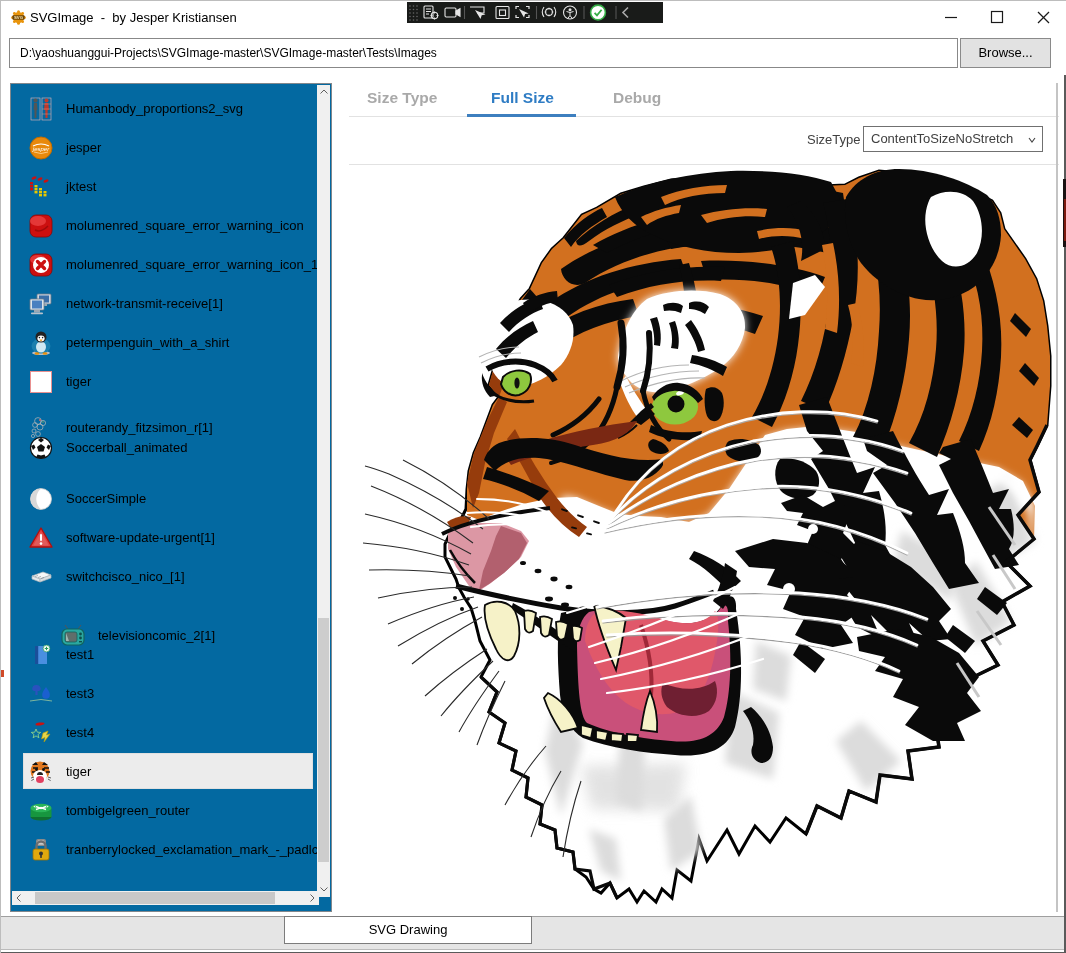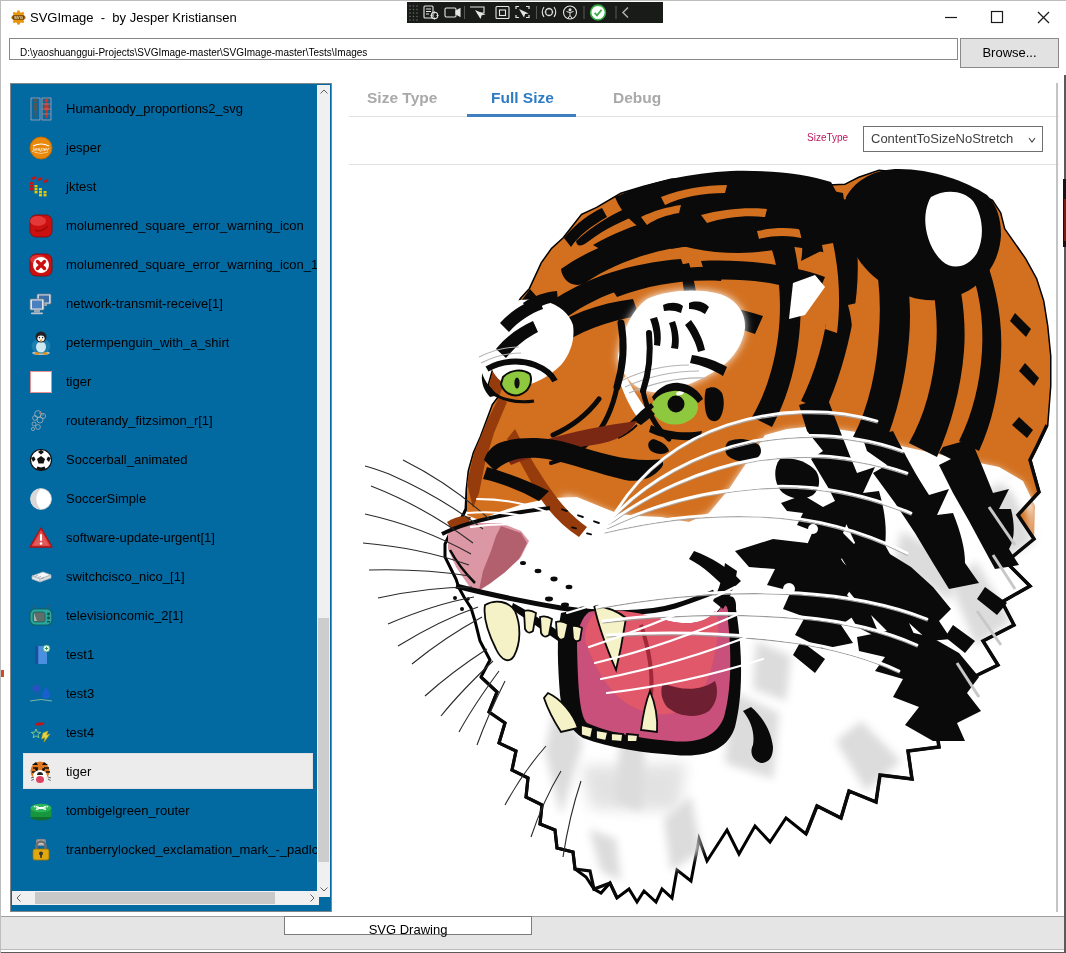--- a/index.html
+++ b/index.html
@@ -8,49 +8,49 @@
   #win { position:relative; width:1066px; height:953px; background:#fff;
     border-left:1px solid #bdbdbd; border-top:1px solid #bdbdbd; }
   .abs { position:absolute; }
   
   #titlebar { position:absolute; left:0; top:0; width:1064px; height:32px; background:#fff; }
   #title-text { position:absolute; left:29px; top:9px; font-size:13px; color:#000; }
   #appicon { position:absolute; left:10px; top:9px; width:15px; height:15px; }
   
   #captoolbar { position:absolute; left:406px; top:1px; width:256px; height:21px; background:#191b19; }
   
-  #addr { position:absolute; left:8px; top:37px; width:949px; height:22px; border:1px solid #888888; background:#fff;
-     font-size:10px; color:#000; line-height:28px; padding-left:10px; }
-  #browse { position:absolute; left:959px; top:37px; width:99px; height:30px; background:#e2e2e2; border:1px solid #8a8a8a;
+  #addr { position:absolute; left:8px; top:37px; width:949px; height:30px; border:1px solid #888888; background:#fff;
+     font-size:12px; color:#000; line-height:28px; padding-left:10px; }
+  #browse { position:absolute; left:959px; top:37px; width:91px; height:30px; background:#e2e2e2; border:1px solid #8a8a8a;
      font-size:13px; color:#000; text-align:center; line-height:28px; }
   
   #listpanel { position:absolute; left:9px; top:82px; width:322px; height:829px; border:1px solid #82878c; background:#0369a1; }
   .row { position:absolute; left:1px; width:306px; height:39px; }
   .row .txt { position:absolute; left:54px; top:12px; font-size:13px; color:#000; white-space:nowrap; }
   .row .ic  { position:absolute; left:16px; top:7px; width:26px; height:26px; }
   #selrow { position:absolute; left:12px; top:669px; width:290px; height:36px; background:#ececec; border:1px solid #e0e0e0; }
   
   #vsb { position:absolute; right:1px; top:1px; width:13px; height:812px; background:#f0f0f0; }
   #vsb .thumb { position:absolute; left:1px; top:533px; width:11px; height:244px; background:#cdcdcd; }
   #hsb { position:absolute; left:1px; top:807px; width:307px; height:14px; background:#f0f0f0; }
   #hsb .thumb { position:absolute; left:23px; top:1px; width:240px; height:12px; background:#c8c8c8; }
   
   #tabs { position:absolute; left:348px; top:84px; width:710px; height:32px; }
   .tab { position:absolute; top:4px; font-size:15.5px; font-weight:bold; color:#a9a9a9; }
   #tabline { position:absolute; left:348px; top:115px; width:710px; height:1px; background:#e2e2e2; }
   #fullsize-ul { position:absolute; left:466px; top:113px; width:109px; height:3px; background:#3d7fbf; }
-  #sizetype-label { position:absolute; left:806px; top:131px; font-size:10px; color:#be185d; }
+  #sizetype-label { position:absolute; left:806px; top:131px; font-size:13px; color:#404040; }
   #combo { position:absolute; left:862px; top:125px; width:180px; height:26px; border:1px solid #707070; background:#fff; }
   #combo .ct { position:absolute; left:7px; top:4px; font-size:13px; color:#404040; }
   #row2line { position:absolute; left:348px; top:163px; width:710px; height:1px; background:#e2e2e2; }
   
   #rightsb { position:absolute; left:1055px; top:82px; width:2px; height:829px; background:#c4c4c4; }
   
   #bottombar { position:absolute; left:0px; top:915px; width:1064px; height:33px; background:#e5e5e5; border-top:1px solid #9f9f9f; }
-  .btab { position:absolute; top:915px; height:19px; font-size:13px; text-align:center; line-height:26px; }
+  .btab { position:absolute; top:915px; height:28px; font-size:13px; text-align:center; line-height:26px; }
   #btab1 { left:283px; width:248px; background:#fff; border:1px solid #7c7c7c; }
   #btab2 { left:531px; width:251px; background:#e0e0e0; border:1px solid #a8a8a8; border-left:none; }
   #bottomline { position:absolute; left:0; top:948px; width:1064px; height:1px; background:#bbb; }
 </style>
 </head>
 <body>
 <div id="win">
 
   <svg id="tiger" class="abs" style="left:0;top:0" width="1066" height="953" viewBox="0 0 1066 953">
   <defs>
@@ -498,37 +498,37 @@
               <ellipse cx="17" cy="23.5" rx="2.4" ry="1.2" fill="#e8900c"></ellipse>
             </svg></div>
           <div class="txt">petermpenguin_with_a_shirt</div>
         </div>
         <div class="row" style="top: 278px;">
           <div class="ic"><svg width="26" height="26" viewBox="0 0 26 26">
               <rect x="2.5" y="2.5" width="21" height="21" fill="#fff" stroke="#e89090" stroke-width="1"></rect>
             </svg></div>
           <div class="txt">tiger</div>
         </div>
-        <div class="row" style="top: 317px;">
+        <div class="row" style="top: 324px;">
           <div class="ic"><svg width="26" height="26" viewBox="0 0 26 26">
               <g fill="none" stroke="#b8b8b8" stroke-width="0.7">
                 <circle cx="10" cy="6" r="3.4"></circle>
                 <circle cx="15" cy="8" r="2.6"></circle>
                 <circle cx="7" cy="10" r="2.4"></circle>
                 <circle cx="12" cy="12" r="3"></circle>
                 <circle cx="6" cy="16" r="2"></circle>
                 <circle cx="10" cy="19" r="2.4"></circle>
                 <circle cx="5" cy="21" r="1.6"></circle>
               </g>
               <circle cx="12" cy="5" r="1" fill="#d66"></circle>
               <circle cx="15" cy="7" r="0.8" fill="#6a6"></circle>
             </svg></div>
           <div class="txt">routerandy_fitzsimon_r[1]</div>
         </div>
-        <div class="row" style="top: 356px; padding-left: 32px;">
+        <div class="row" style="top: 344px; padding-left: 32px;">
           <div class="ic"><svg width="26" height="26" viewBox="0 0 26 26">
               <circle cx="13" cy="13" r="10.5" fill="#fff" stroke="#111" stroke-width="1.2"></circle>
               <polygon points="13,9 17,12 15.5,16.5 10.5,16.5 9,12" fill="#111"></polygon>
               <polygon points="13,2.8 16,5 13,7.5 10,5" fill="#111"></polygon>
               <polygon points="3.2 11, 6 9.5, 7.5 12.5, 5 15" fill="#111"></polygon>
               <polygon points="22.8 11, 20 9.5, 18.5 12.5, 21 15" fill="#111"></polygon>
               <polygon points="8 22.6, 9.5 19.5, 13 20.5, 13 23.4" fill="#111"></polygon>
               <polygon points="18 22.6, 16.5 19.5, 13 20.5, 13 23.4" fill="#111"></polygon>
             </svg></div>
           <div class="txt">Soccerball_animated</div>
@@ -551,21 +551,21 @@
         </div>
         <div class="row" style="top: 473px;">
           <div class="ic"><svg width="26" height="26" viewBox="0 0 26 26">
               <path d="M4 12 L15 8 L23 11 L12 15 Z" fill="#f5f7f8" stroke="#b0b8bc" stroke-width="0.7"></path>
               <path d="M4 12 L12 15 L12 18 L4 15 Z" fill="#e4e9ec" stroke="#b0b8bc" stroke-width="0.7"></path>
               <path d="M12 15 L23 11 L23 14 L12 18 Z" fill="#d8dee2" stroke="#b0b8bc" stroke-width="0.7"></path>
               <path d="M7 12.5 l3 -1 M10 13.5 l3 -1 M13 14.5 l3 -1" stroke="#7a8288" stroke-width="0.6"></path>
             </svg></div>
           <div class="txt">switchcisco_nico_[1]</div>
         </div>
-        <div class="row" style="top: 512px;">
+        <div class="row" style="top: 532px; margin-left: 32px;">
           <div class="ic"><svg width="26" height="26" viewBox="0 0 26 26">
               <path d="M8 6 L5 2 M18 6 L21 2" stroke="#555" stroke-width="1"></path>
               <rect x="2" y="6" width="22" height="16" rx="5" fill="#2aa8a0" stroke="#11635e" stroke-width="1.2"></rect>
               <rect x="5" y="9" width="12" height="10" rx="2" fill="#5f6e6b" stroke="#11635e" stroke-width="0.8"></rect>
               <path d="M6 10 L9 18 L6 18 Z" fill="#9fb5b0"></path>
               <circle cx="20.5" cy="11" r="1.4" fill="#0d4f4a"></circle>
               <circle cx="20.5" cy="15" r="1.4" fill="#0d4f4a"></circle>
               <rect x="19" y="18" width="3" height="1.4" fill="#0d4f4a"></rect>
             </svg></div>
           <div class="txt">televisioncomic_2[1]</div>

